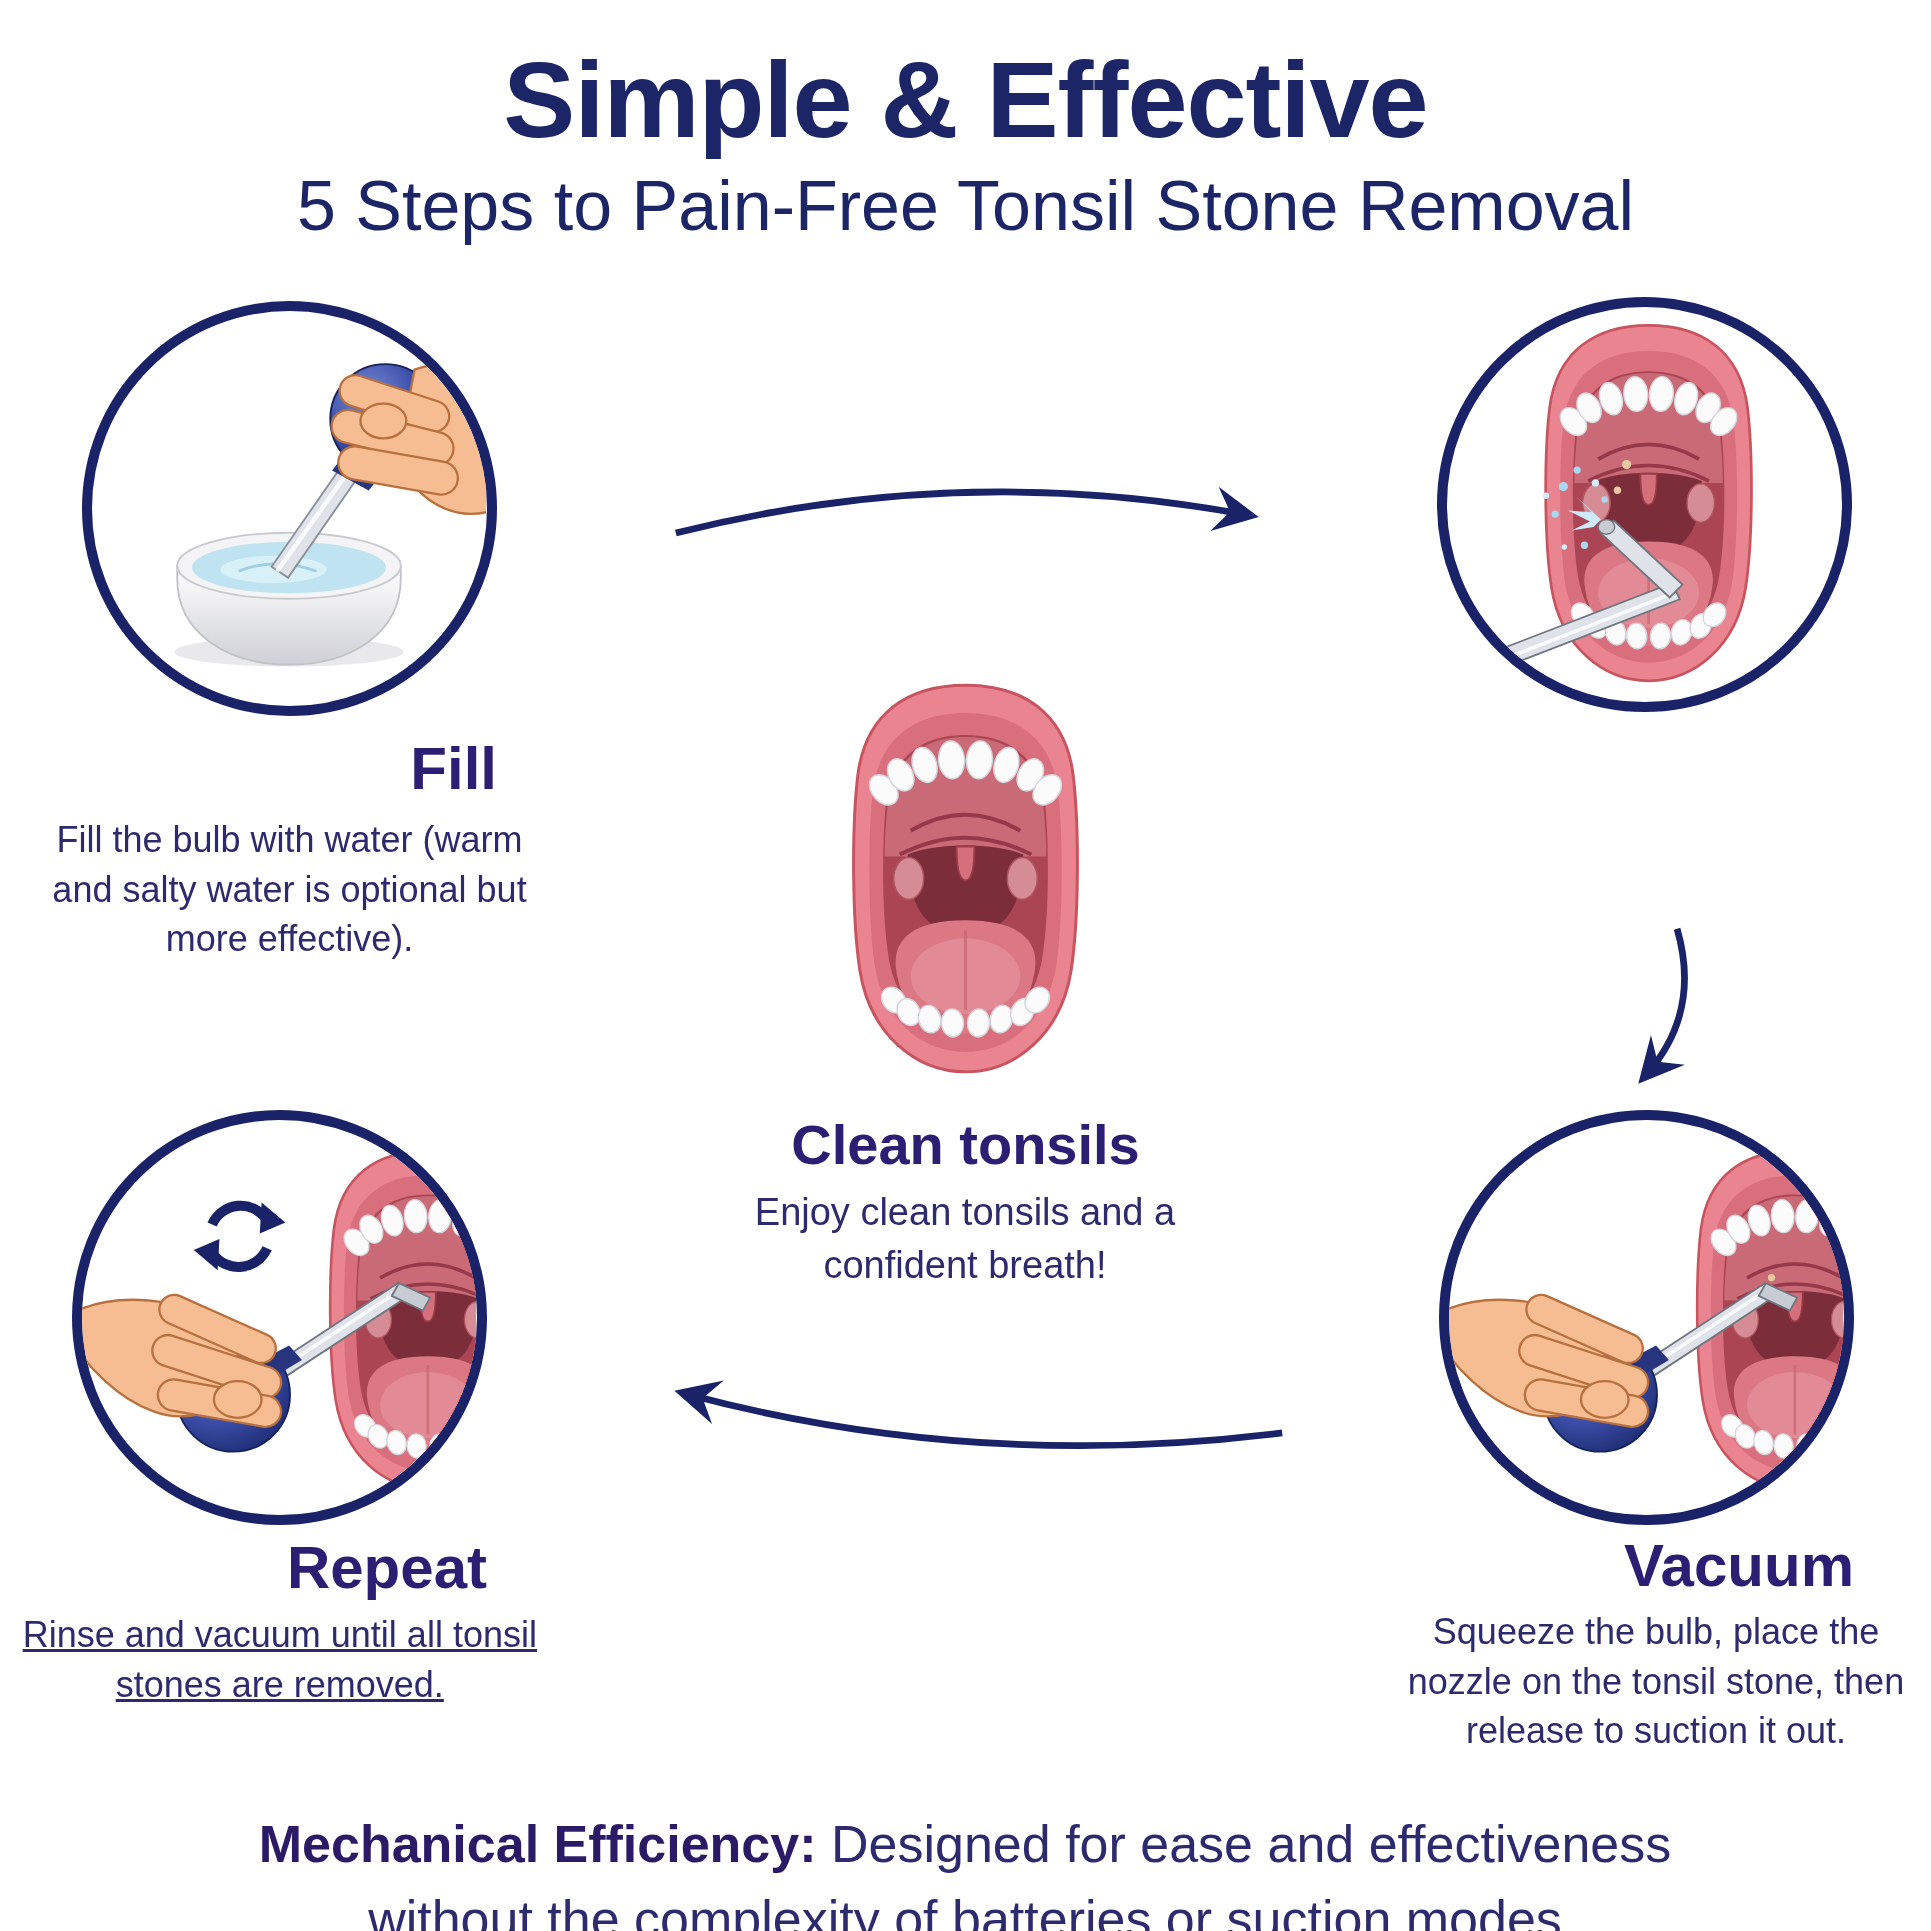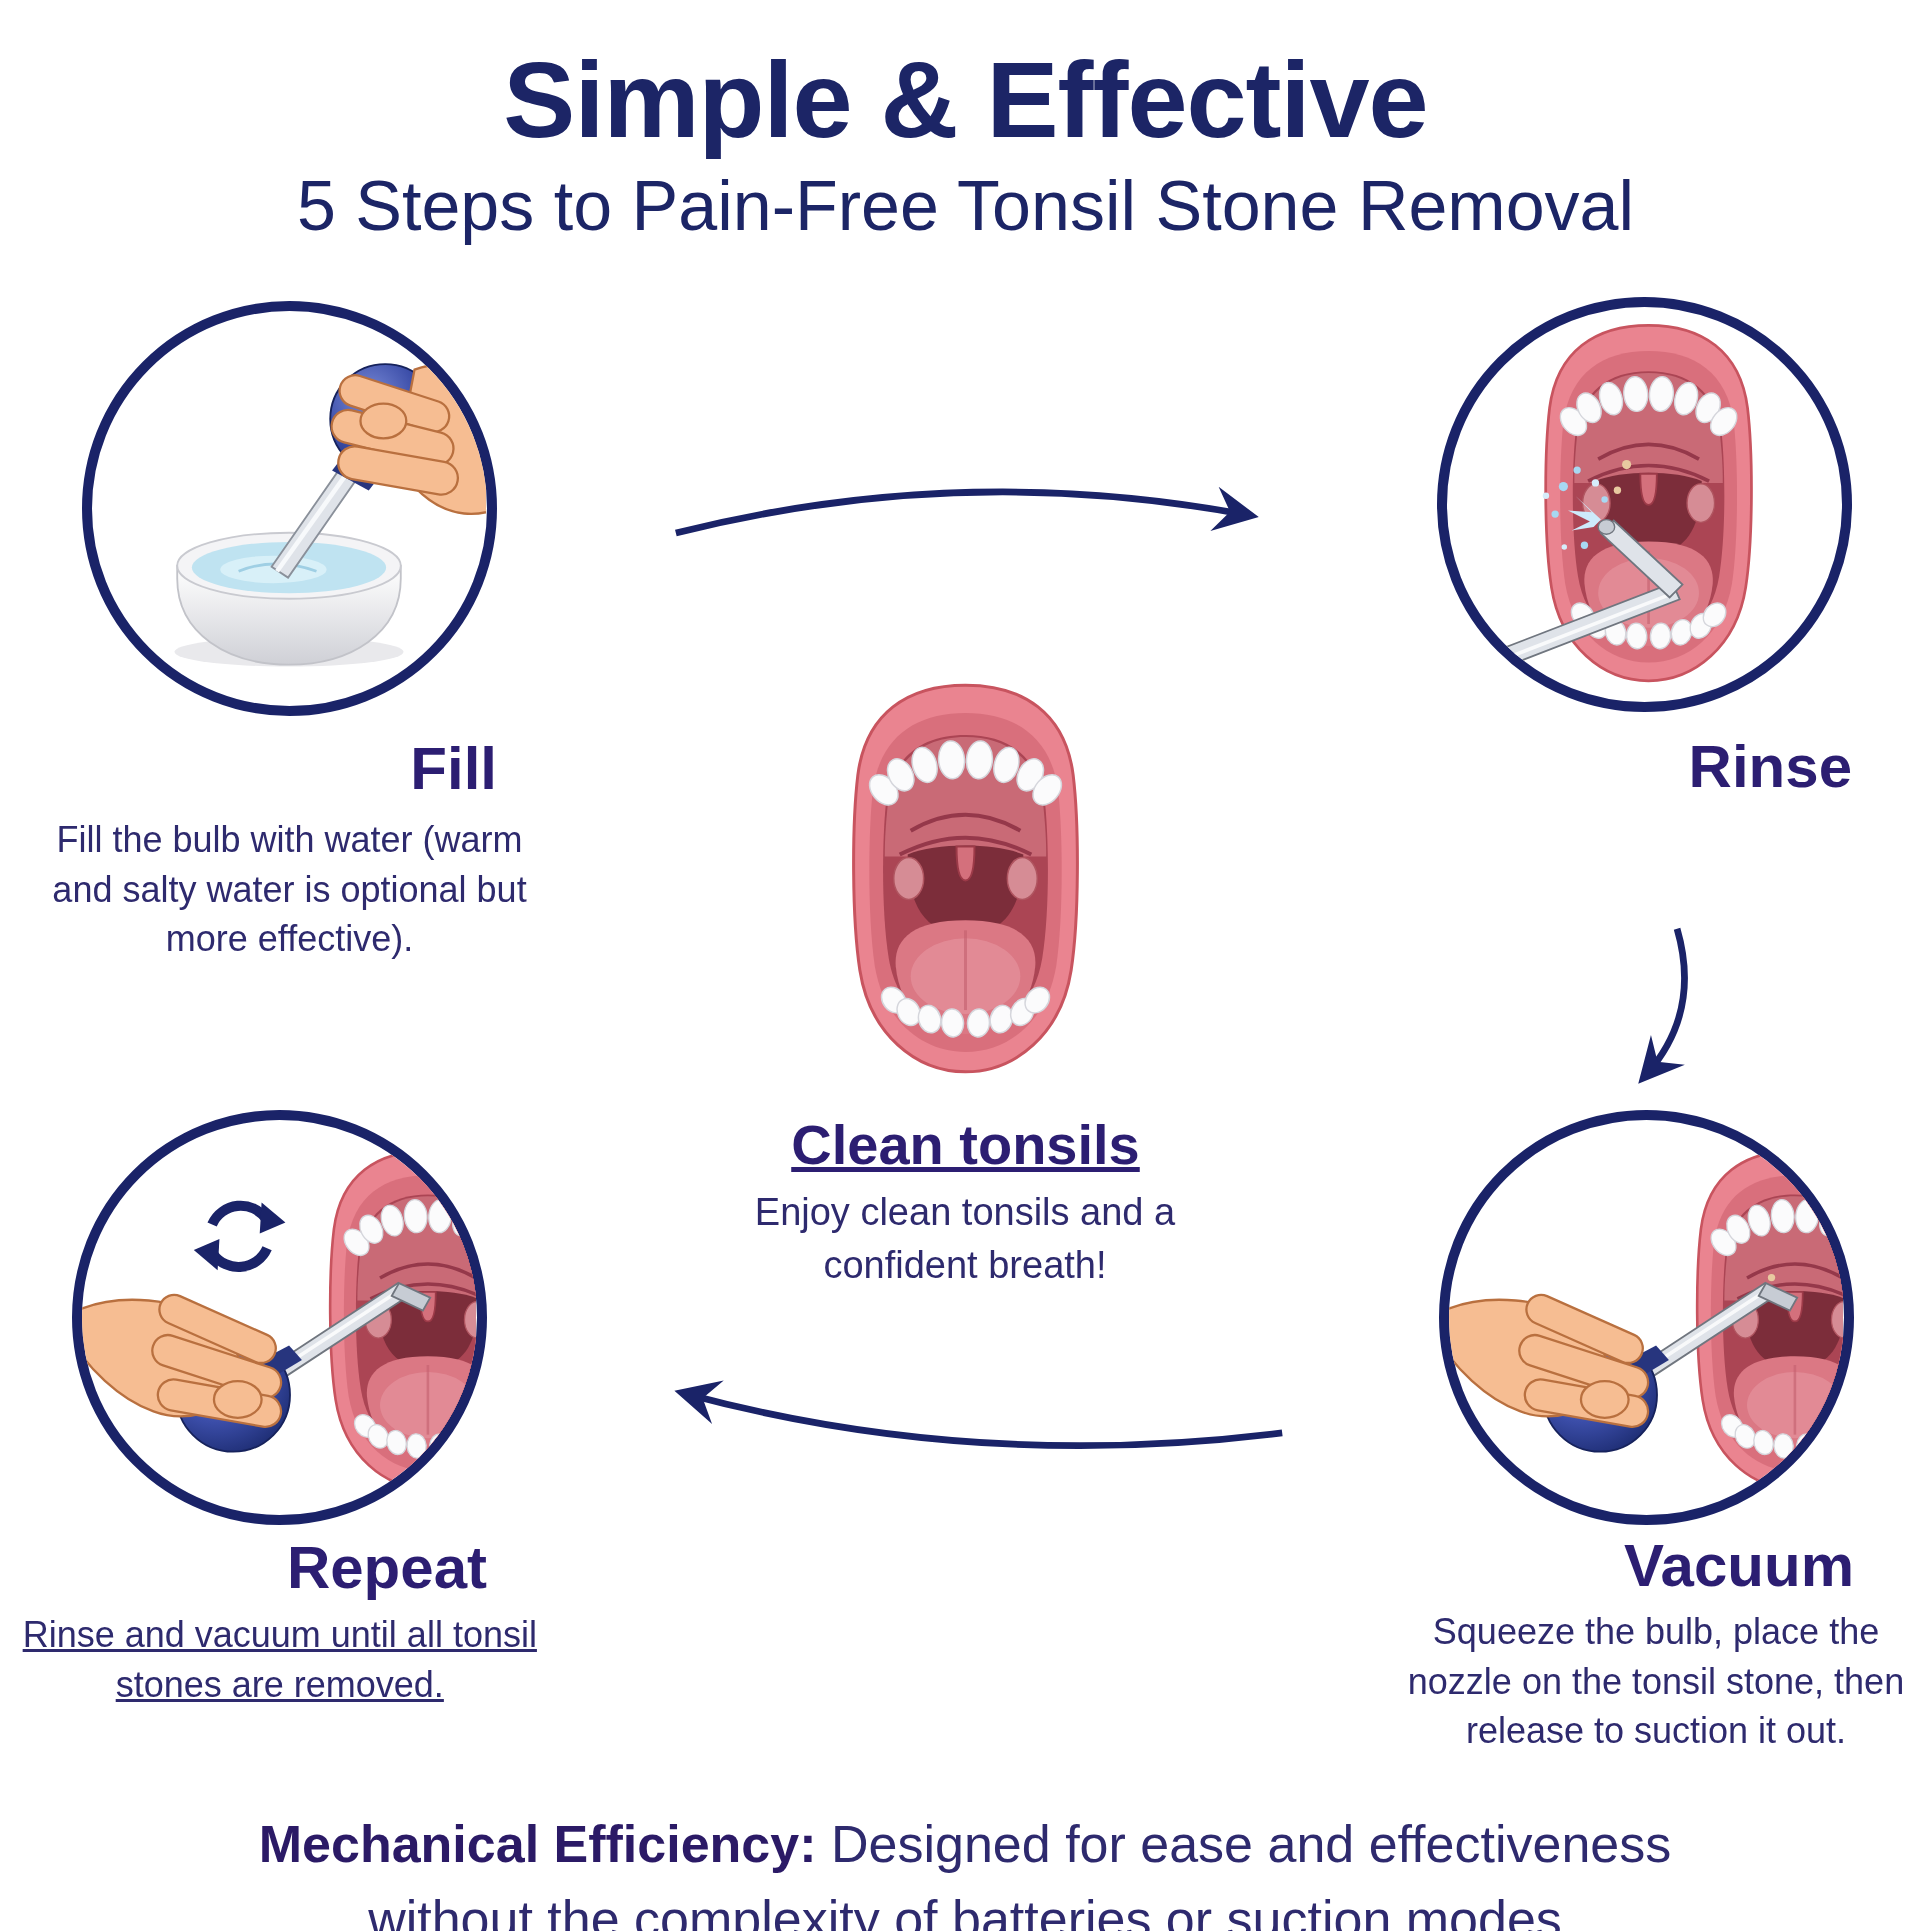--- a/index.html
+++ b/index.html
@@ -23,21 +23,21 @@
   #l-repeat{left:72px;top:1533px;}
   #l-vacuum{left:1439px;top:1531px;}
   .step-desc{position:absolute;margin:0;text-align:center;font-size:36px;line-height:1.38;
          color:#2e2a6e;font-weight:400;}
   #d-fill{left:29px;top:815px;width:521px;}
   #d-rinse{left:1470px;top:813px;width:348px;}
   #d-repeat{left:19.3px;top:1610px;width:521px;text-decoration:underline;}
   #d-vacuum{left:1400px;top:1607px;width:512px;}
   .center-mouth{position:absolute;left:816px;top:674px;width:299px;height:409px;}
   .center-label{position:absolute;left:0;top:1112px;width:100%;margin:0;text-align:center;
-         font-size:56px;font-weight:800;color:#2c1e72;text-decoration:underline;}
+         font-size:56px;font-weight:800;color:#2c1e72;}
   .center-desc{position:absolute;left:714px;top:1186px;width:502px;margin:0;text-align:center;
          font-size:38px;line-height:1.4;color:#2e2a6e;}
   .footer{position:absolute;left:183px;top:1807px;width:1564px;margin:0;text-align:center;
          font-size:52px;line-height:1.45;color:#2e2a6e;font-weight:400;}
   .footer .lead{font-weight:800;color:#2b1a66;}
   .arrows{position:absolute;left:0;top:0;width:1931px;height:1931px;pointer-events:none;}
 </style>
 </head>
 <body>
 
@@ -193,21 +193,20 @@
         <rect x="80" y="212" width="136" height="32" rx="16" transform="rotate(24 148 228)"></rect>
         <rect x="74" y="252" width="146" height="34" rx="17" transform="rotate(18 147 269)"></rect>
         <rect x="82" y="292" width="136" height="34" rx="17" transform="rotate(10 150 309)"></rect>
         <ellipse cx="170" cy="305" rx="26" ry="20"></ellipse>
       </g>
     </svg>
   </div>
 
   
   <p class="step-label" id="l-fill">Fill</p>
-  <p class="step-label" id="l-rinse">Rinse</p>
   <p class="step-label" id="l-vacuum">Vacuum</p>
   <p class="step-label" id="l-repeat">Repeat</p>
 
   
   <p class="step-desc" id="d-fill">Fill the bulb with water (warm and salty water is optional but more effective).</p>
   <p class="step-desc" id="d-vacuum">Squeeze the bulb, place the nozzle on the tonsil stone, then release to suction it out.</p>
   <p class="step-desc" id="d-repeat">Rinse and vacuum until all tonsil stones are removed.</p>
 
   
   <svg class="center-mouth" viewBox="0 0 300 400">

